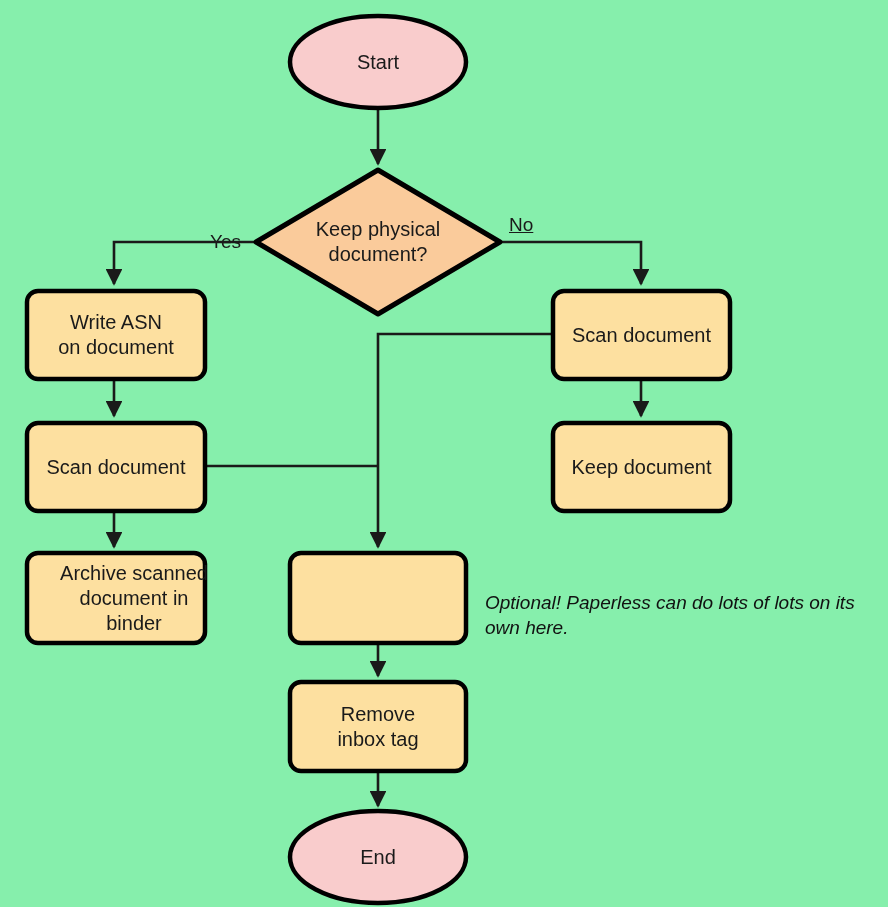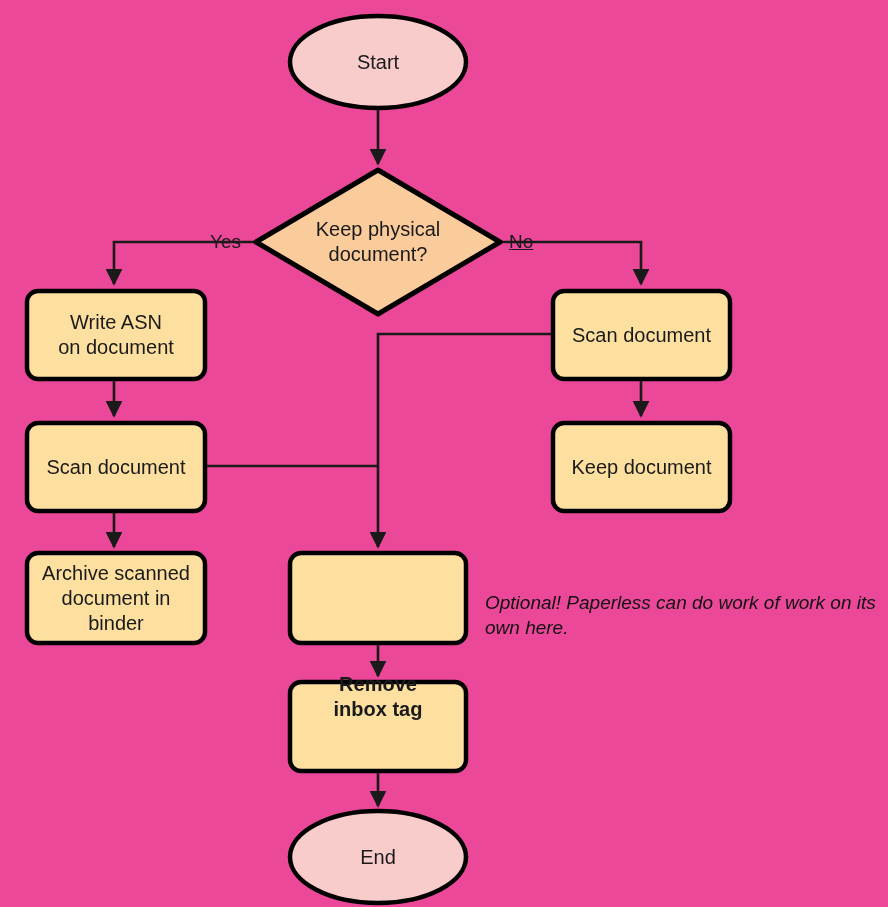--- a/index.html
+++ b/index.html
@@ -10,21 +10,21 @@
   body {
     width: 888px;
     height: 907px;
     font-family: "Liberation Sans", sans-serif;
     overflow: hidden;
   }
   #flow-root {
     position: relative;
     width: 888px;
     height: 907px;
-    background: #ec4899;
+    background: #86efac;
   }
   #flow-svg {
     position: absolute;
     left: 0;
     top: 0;
     width: 888px;
     height: 907px;
   }
   .node-label {
     position: absolute;
@@ -121,33 +121,33 @@
   <div class="node-label" style="left:290px; top:16px; width:176px; height:92px;">Start</div>
 
   <div class="node-label" style="left:27px; top:291px; width:178px; height:88px;">Write ASN
 on document</div>
 
   <div class="node-label" style="left:268px; top:196px; width:220px; height:92px;">Keep physical
 document?</div>
 
   <div class="node-label" style="left:27px; top:423px; width:178px; height:88px;">Scan document</div>
 
-  <div class="node-label" style="left:27px; top:553px; width:178px; height:90px;">Archive scanned
+  <div class="node-label" style="left:45px; top:553px; width:178px; height:90px;">Archive scanned
 document in
 binder</div>
 
   <div class="node-label" style="left:553px; top:291px; width:177px; height:88px;">Scan document</div>
 
   <div class="node-label" style="left:553px; top:423px; width:177px; height:88px;">Keep document</div>
 
 
-  <div class="node-label" style="left:290px; top:652px; width:176px; height:89px;font-weight:bold;">Remove
+  <div class="node-label" style="left:290px; top:682px; width:176px; height:89px;">Remove
 inbox tag</div>
 
   <div class="node-label" style="left:290px; top:811px; width:176px; height:92px;">End</div>
 
   <div class="edge-label" style="left:210px; top:211px;">Yes</div>
 
-  <div class="edge-label" style="left:509px; top:211px;text-decoration:underline;">No</div>
+  <div class="edge-label" style="left:509px; top:194px;text-decoration:underline;">No</div>
 
-  <div class="note-text" style="left:485px; top:590px;">Optional! Paperless can do work of work on its own here.</div>
+  <div class="note-text" style="left:485px; top:590px;">Optional! Paperless can do lots of lots on its own here.</div>
 
 </div>
 
 </body></html>

